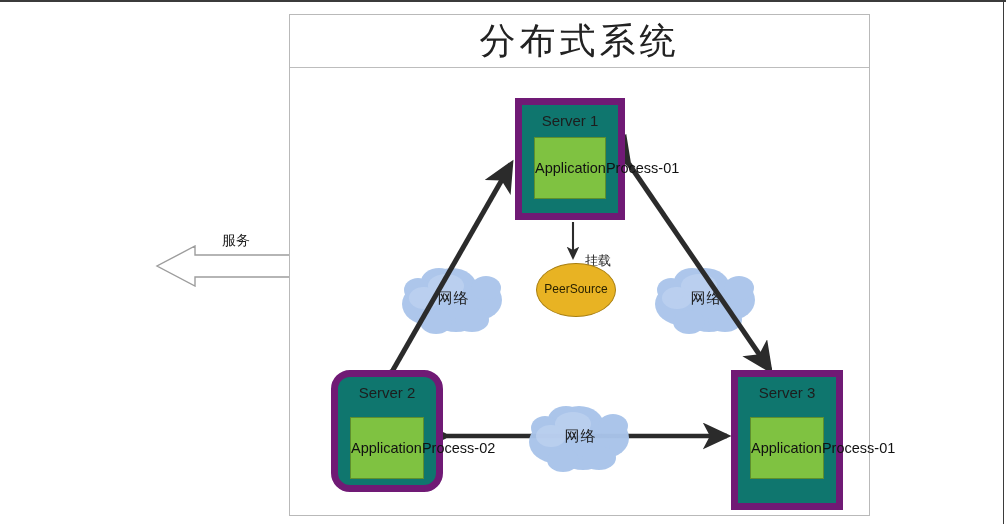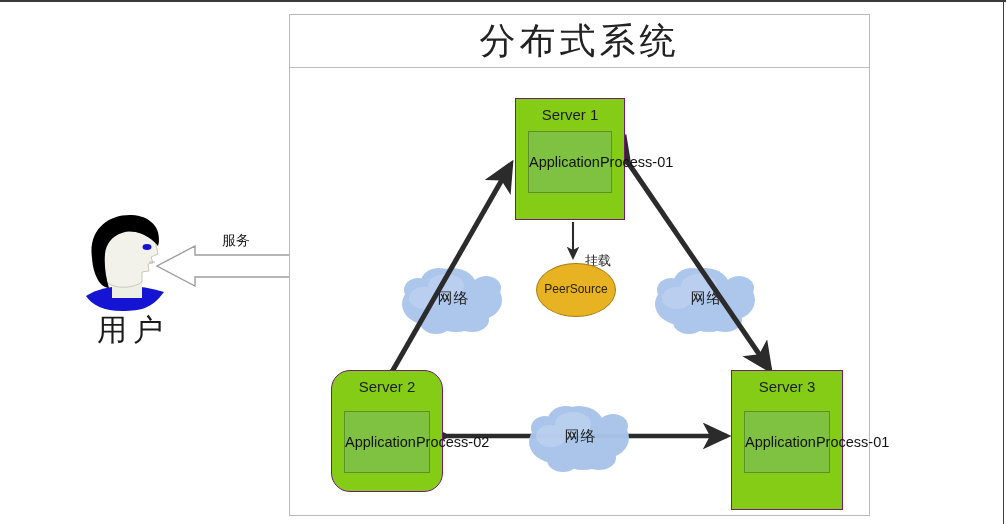--- a/index.html
+++ b/index.html
@@ -32,22 +32,22 @@
   .diagram-title{
     font-size:36px;color:#222;letter-spacing:4px;
     font-family:"Liberation Serif","DejaVu Serif",serif;
     white-space:nowrap;
   }
   .canvas{position:absolute;left:0;top:53px;width:579px;height:447px;}
 
   
   .server{
     position:absolute;
-    background:#84cc16;
-    border:1px solid #701a75;
+    background:#0f766e;
+    border:7px solid #701a75;
     box-sizing:border-box;
   }
   .server-title{
     position:absolute;left:0;top:7px;width:100%;text-align:center;
     font-size:15px;color:#1d1d1d;
   }
   .proc{
     position:absolute;left:12px;right:12px;
     background:#7fc241;
     border:1px solid #5e8f2d;
@@ -108,42 +108,20 @@
   }
   .service-arrow{position:absolute;left:155px;top:243px;width:140px;height:42px;}
 </style>
 </head>
 <body>
 
 <div id="root">
 
   <div class="outer-right-rule"></div>
 
-  <div class="user-wrap">
-    <svg width="110" height="100" viewBox="0 0 110 100">
-
-      <path d="M8 84 C26 72 58 71 86 80 C74 96 64 99 44 99 C26 99 14 93 8 84 Z" fill="#1414d2"></path>
-
-      <path d="M34 66 L34 86 L64 86 L64 66 Z" fill="#eef0e6"></path>
-
-      <path d="M22 36 C22 16 38 6 55 8 C70 10 78 22 78 33
-               L80 42 L73 45 L75 51 L70 52 L71 59 L64 60 L64 70
-               C56 76 38 78 28 70 C22 62 22 48 22 36 Z" fill="#f2f2ea" stroke="#c9c9bd" stroke-width="1"></path>
-
-      <path d="M14 46 C10 18 30 2 54 3 C74 4 84 18 80 32
-               C72 22 56 17 44 21 C34 24 28 32 27 42
-               C26 54 28 66 31 76 C22 76 15 62 14 46 Z" fill="#000000"></path>
-      <path d="M27 18 C38 8 60 6 74 16 C80 22 82 28 80 34 C70 21 50 15 34 22 Z" fill="#000000"></path>
-
-      <ellipse cx="69" cy="35" rx="4.5" ry="3" fill="#1414d2"></ellipse>
-
-      <path d="M71 50 L77 50" stroke="#b8b8a8" stroke-width="1" fill="none"></path>
-    </svg>
-    <div class="user-label">用户</div>
-  </div>
 
   <div class="service-arrow">
     <svg width="140" height="42" viewBox="0 0 140 42">
       <path d="M140 10 L40 10 L40 1 L2 21 L40 41 L40 32 L140 32 Z" fill="#ffffff" stroke="#9d9d9d" stroke-width="1.4"></path>
     </svg>
   </div>
   <div class="service-label">服务</div>
 
   <div class="diagram-box">
 

